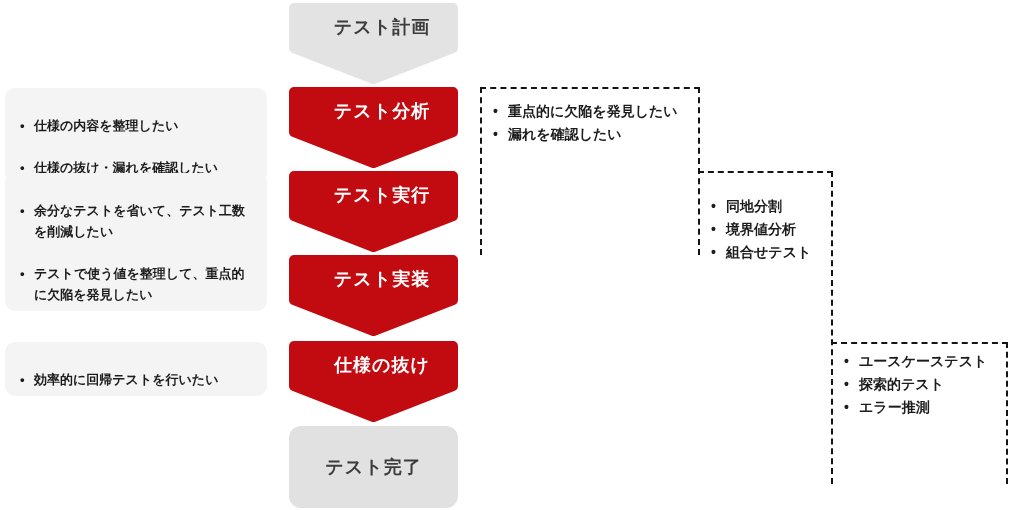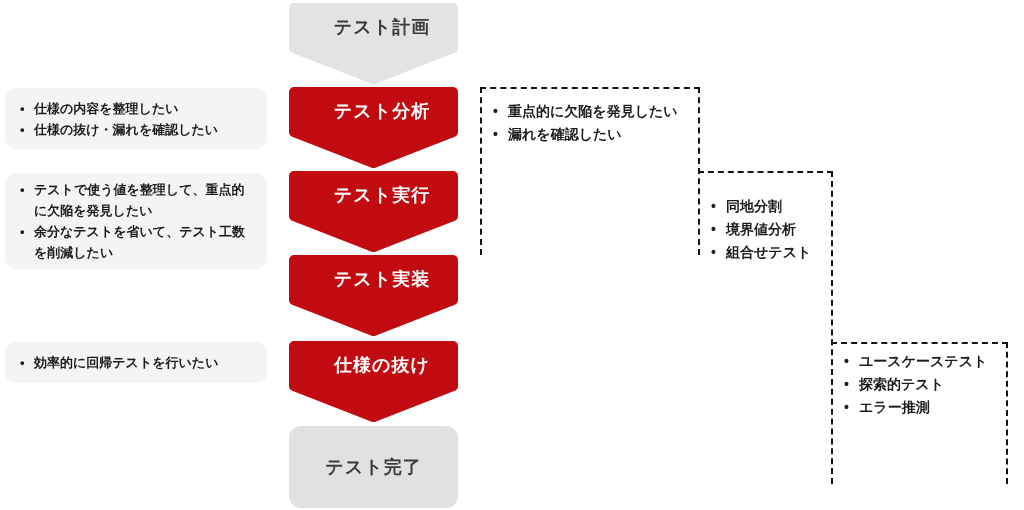--- a/index.html
+++ b/index.html
@@ -29,21 +29,21 @@
   }
   
   .goal{
     position:absolute;left:5px;width:262px;box-sizing:border-box;
     background:var(--panel-gray,#f4f4f5);border-radius:10px;
     display:flex;align-items:center;padding:6px 14px;
   }
   .goal ul{margin:0;padding:0;list-style:none;
     font-size:13px;font-weight:bold;line-height:21px;
     color:var(--text-dark,#1c1c1c);word-break:normal;overflow-wrap:break-word;}
-  .goal li{position:relative;padding-left:15px;}
+  .goal li{position:relative;padding-left:15px;margin-top:21px;}
   .goal li::before{content:"\2022";position:absolute;left:1px;}
   #goal0{top:88px;min-height:61px;}
   #goal1{top:173px;min-height:96px;}
   #goal2{top:342px;min-height:41px;}
   
   .dash-v{position:absolute;width:0;border-left:2px dashed var(--line-dark,#141414);}
   .dash-h{position:absolute;height:0;border-top:2px dashed var(--line-dark,#141414);}
   #dv1{left:480px;top:87px;height:168px;}
   #dh1{left:480px;top:87px;width:220px;}
   #dv2{left:698px;top:87px;height:168px;}
@@ -107,22 +107,22 @@
   </div>
 
   <div class="goal" id="goal0">
     <ul>
         <li>仕様の内容を整理したい</li>
         <li>仕様の抜け・漏れを確認したい</li>
       </ul>
   </div>
   <div class="goal" id="goal1">
     <ul>
+        <li>余分なテストを省いて、テスト工数を削減したい</li>
         <li>テストで使う値を整理して、重点的に欠陥を発見したい</li>
-        <li>余分なテストを省いて、テスト工数を削減したい</li>
       </ul>
   </div>
   <div class="goal" id="goal2">
     <ul>
         <li>効率的に回帰テストを行いたい</li>
       </ul>
   </div>
 
   <div class="dash-v" id="dv1"></div>
   <div class="dash-h" id="dh1"></div>

